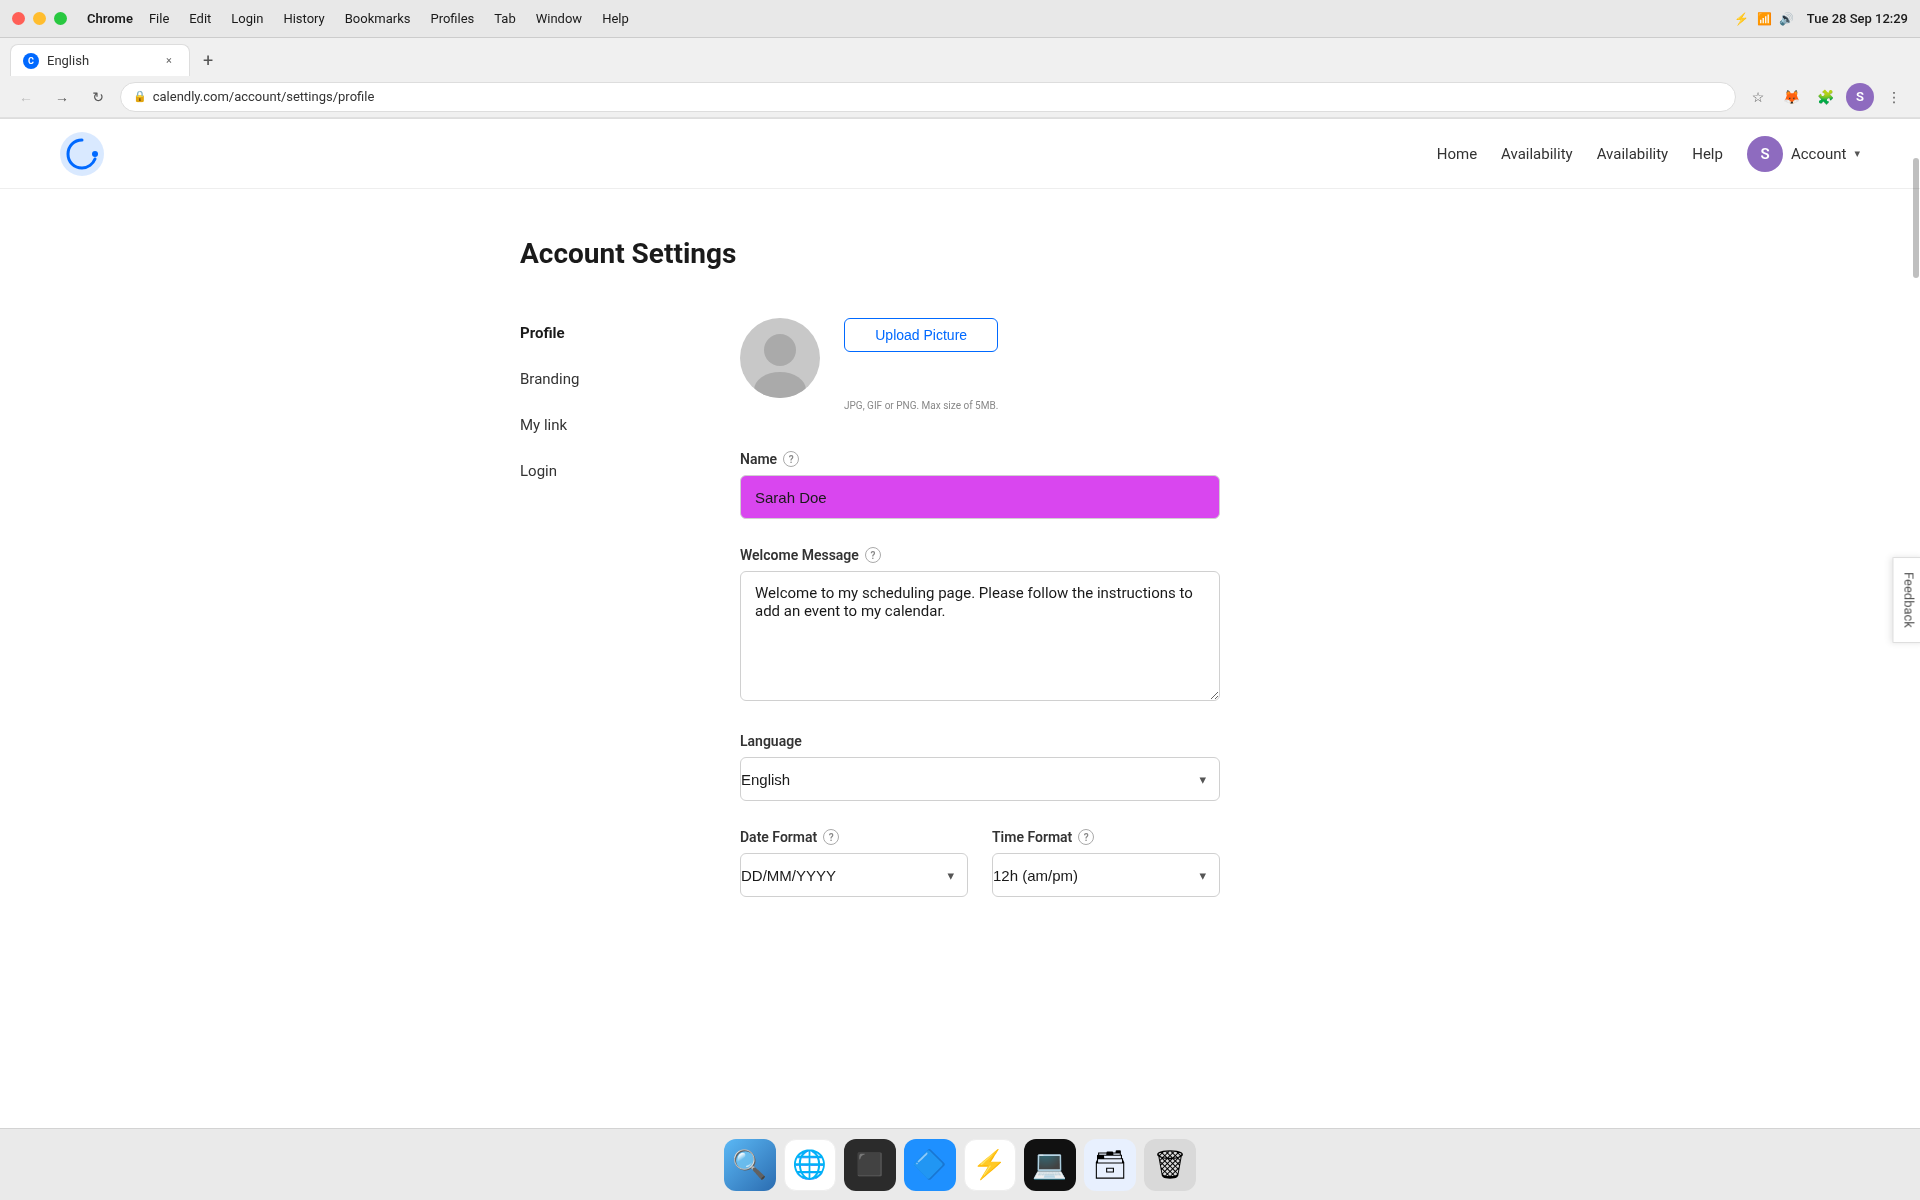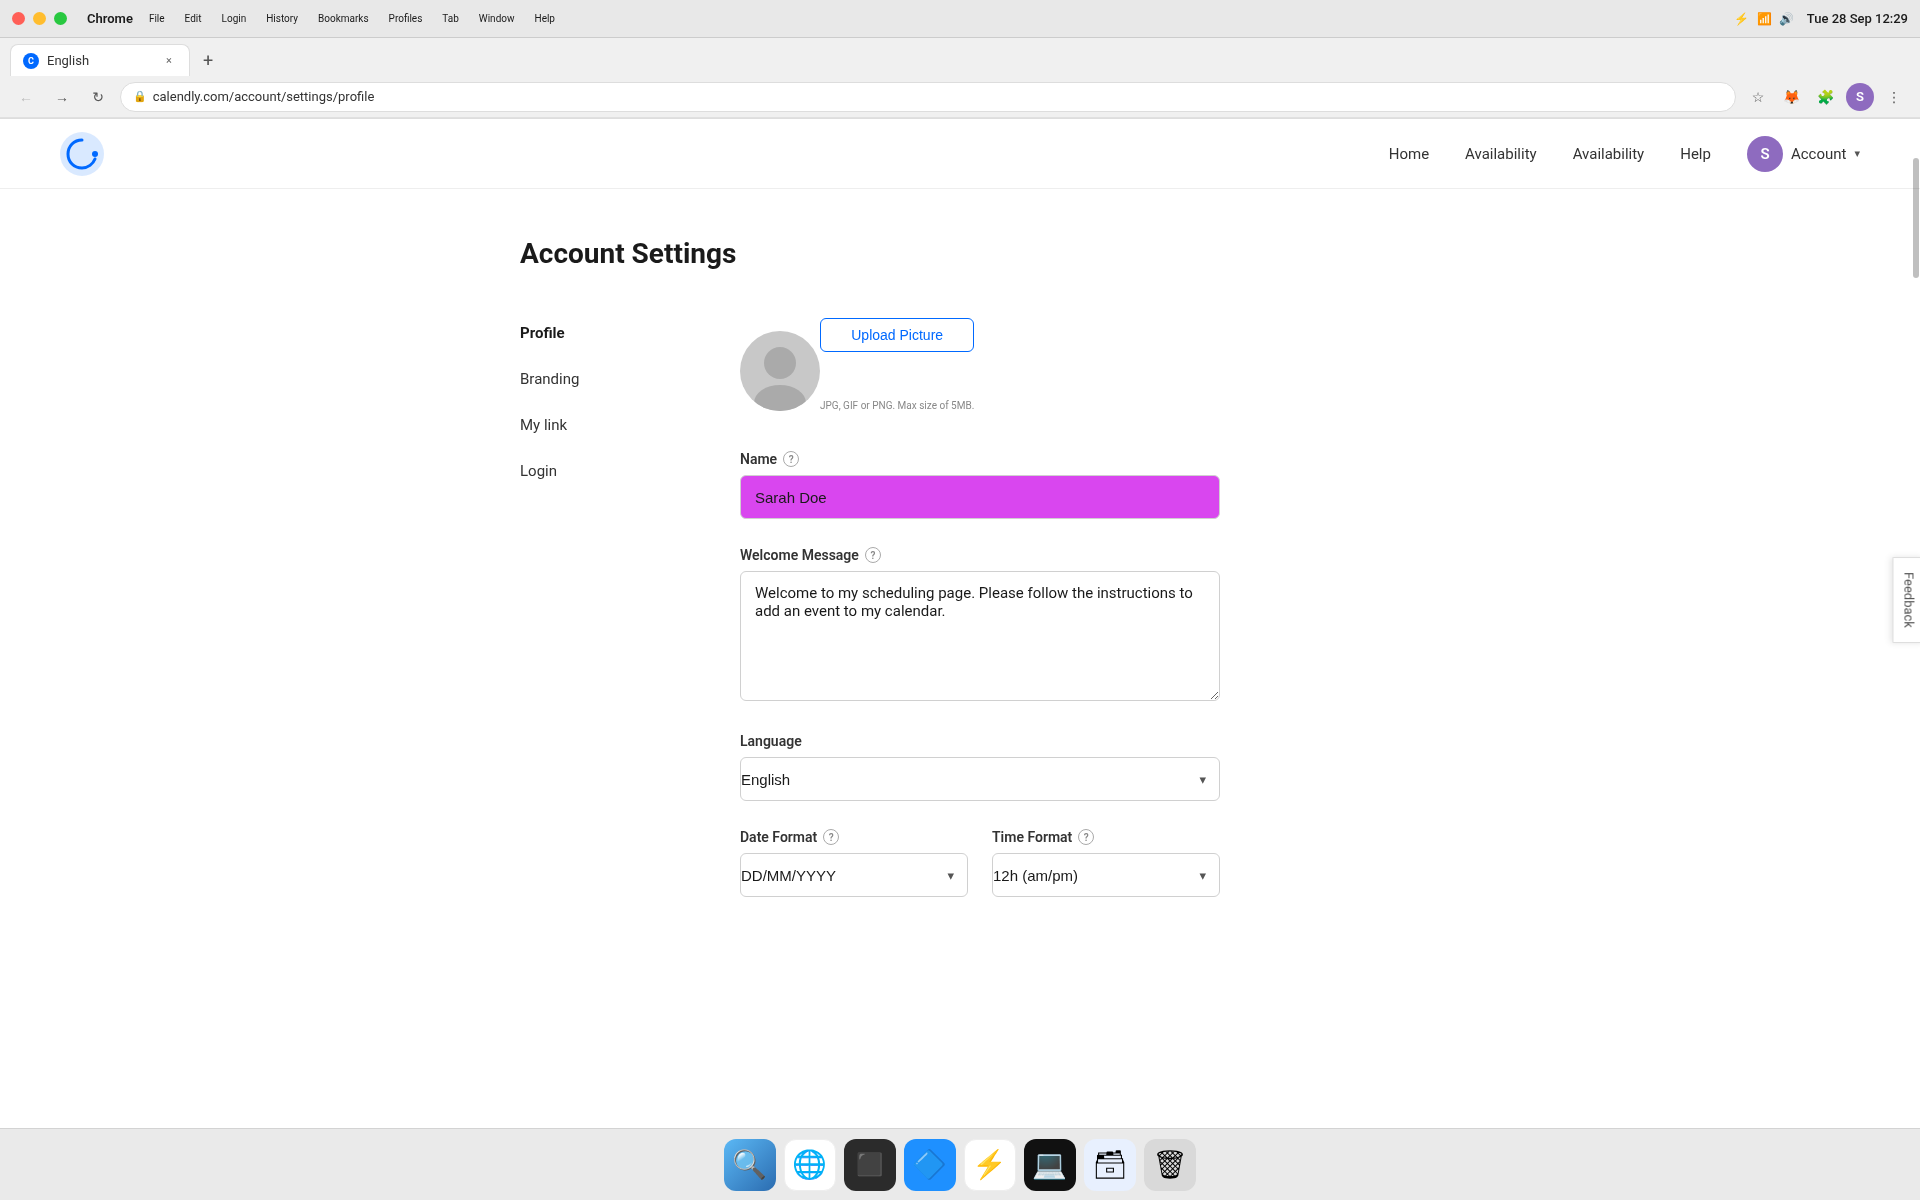--- a/index.html
+++ b/index.html
@@ -45,21 +45,21 @@
       margin-left: 20px;
       gap: 4px;
     }
     .titlebar-app-name {
       font-size: 13px;
       font-weight: 600;
       color: #1a1a1a;
       margin-right: 4px;
     }
     .titlebar-menu-item {
-      font-size: 10px;
+      font-size: 13px;
       color: #1a1a1a;
       padding: 2px 8px;
       border-radius: 4px;
       cursor: pointer;
     }
 
     .titlebar-right {
       position: absolute;
       right: 12px;
       display: flex;
@@ -238,21 +238,21 @@
       align-items: center;
       justify-content: flex-end;
       padding: 0 60px;
       height: 70px;
       border-bottom: 1px solid #eee;
       background: #fff;
     }
     .top-nav-links {
       display: flex;
       align-items: center;
-      gap: 36px;
+      gap: 24px;
     }
     .nav-link {
       font-size: 15px;
       color: #333;
       text-decoration: none;
       cursor: pointer;
     }
     .nav-account {
       display: flex;
       align-items: center;
@@ -320,21 +320,22 @@
 
     
     .settings-form {
       flex: 1;
       max-width: 480px;
     }
 
     
     .avatar-section {
       display: flex;
-      align-items: flex-end;
+      align-items: flex-start;
+      gap: 24px;
       margin-bottom: 40px;
     }
     .avatar-placeholder {
       width: 80px;
       height: 80px;
       border-radius: 50%;
       background: #c8c8c8;
       display: flex;
       align-items: center;
       justify-content: center;

